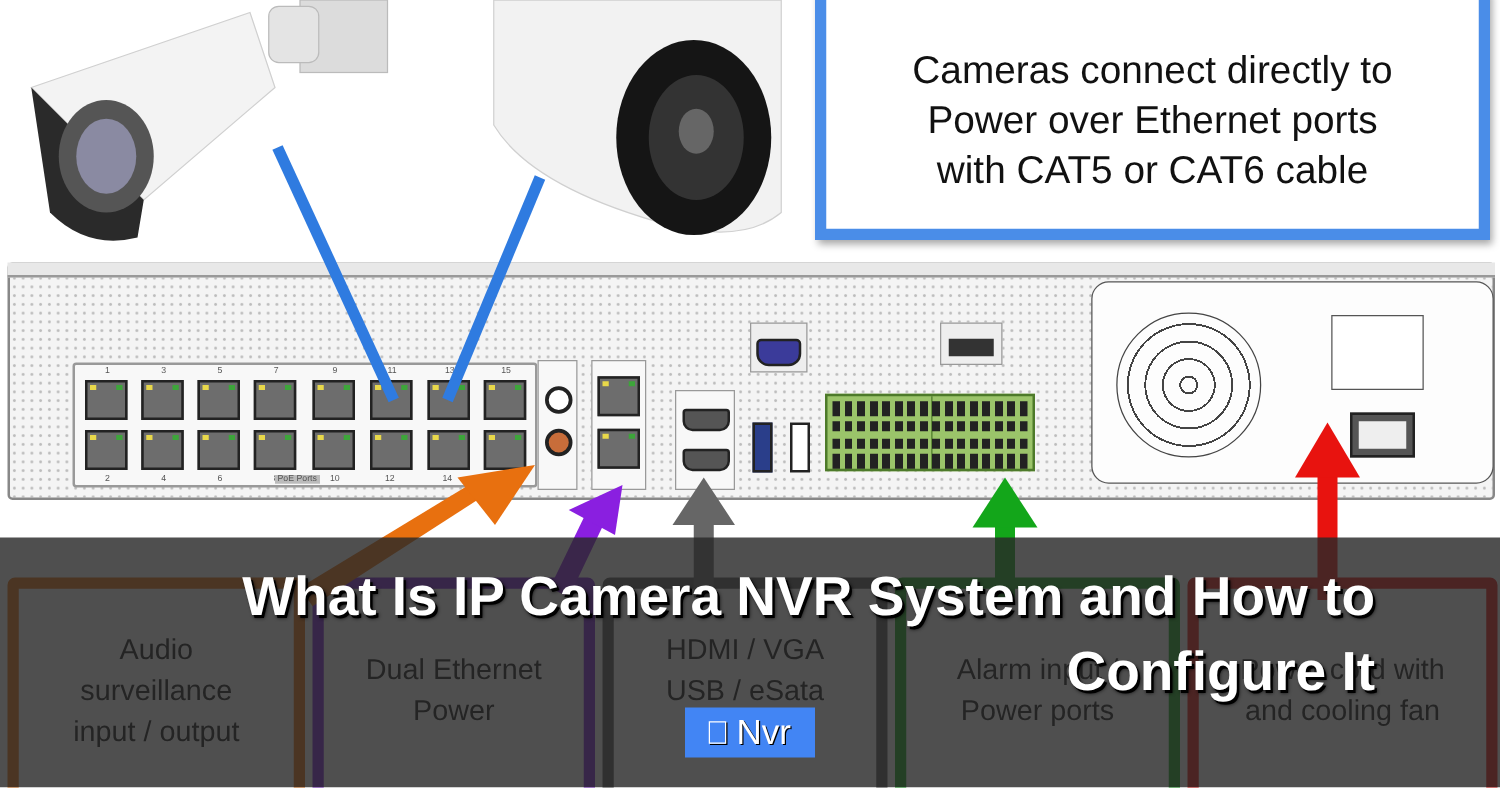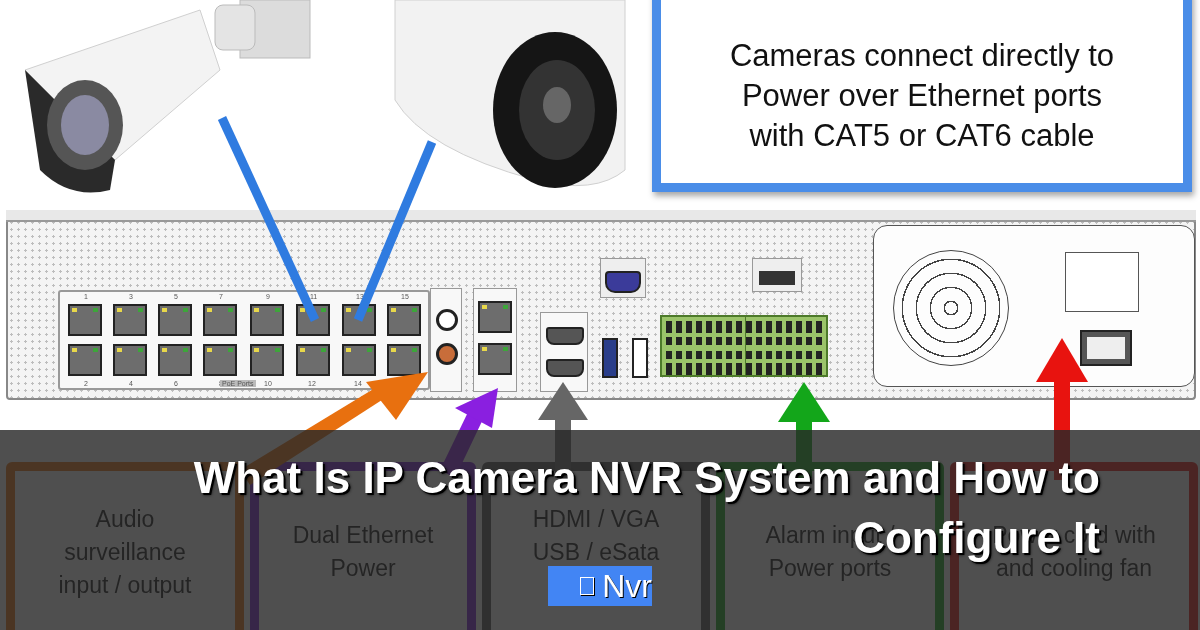--- a/index.html
+++ b/index.html
@@ -74,21 +74,21 @@
     
     .overlay { position: absolute; left: 0; top: 430px; width: 1200px; height: 200px; background: rgba(40,40,40,0.82); }
 
     .title {
       position: absolute; left: 100px; width: 1000px; top: 448px;
       text-align: right; color: #fff; font-size: 44px; line-height: 60px;
       text-shadow: 2px 2px 0 #000, 2px 2px 3px rgba(0,0,0,0.8);
     }
     .tag {
       position: absolute; left: 548px; top: 566px; width: 104px; height: 40px;
-      background: #4285f4; color: #fff; font-size: 32px; display: flex; align-items: center; justify-content: flex-end; gap: 8px;
+      background: #4285f4; color: #fff; font-size: 28px; display: flex; align-items: center; justify-content: center; gap: 8px;
       text-shadow: 1px 1px 0 #000;
     }
     .tag-icon { display: inline-block; width: 14px; height: 18px; border: 1.5px solid #fff; box-shadow: 1px 1px 0 #000; }
   </style>
 </head>
 <body>
 
 <div class="hero">
 
   <svg class="cam-bullet" viewBox="0 0 340 200">

